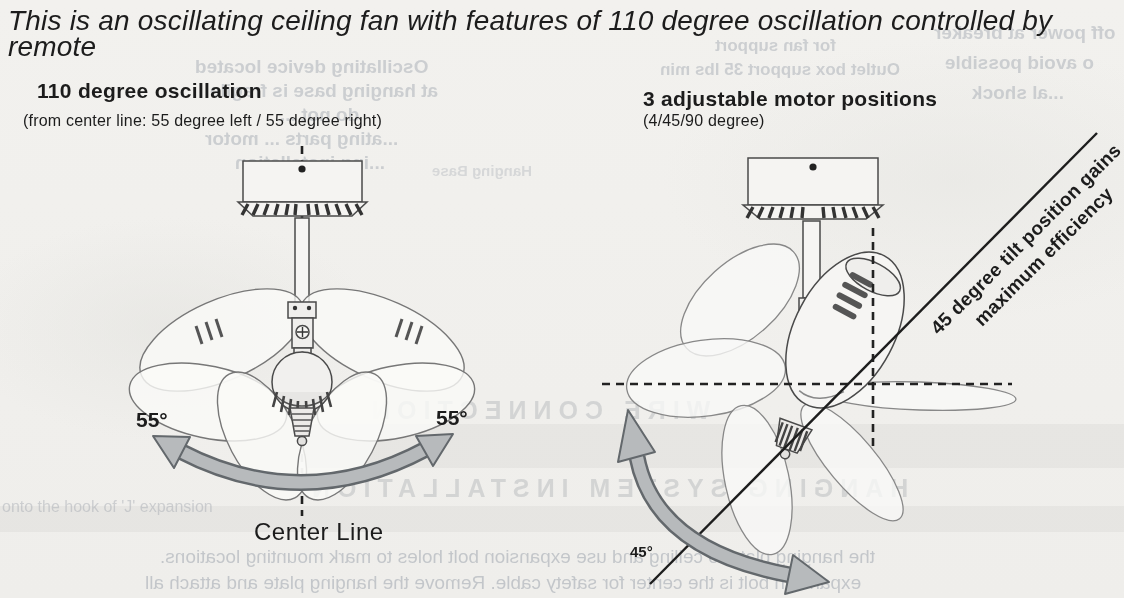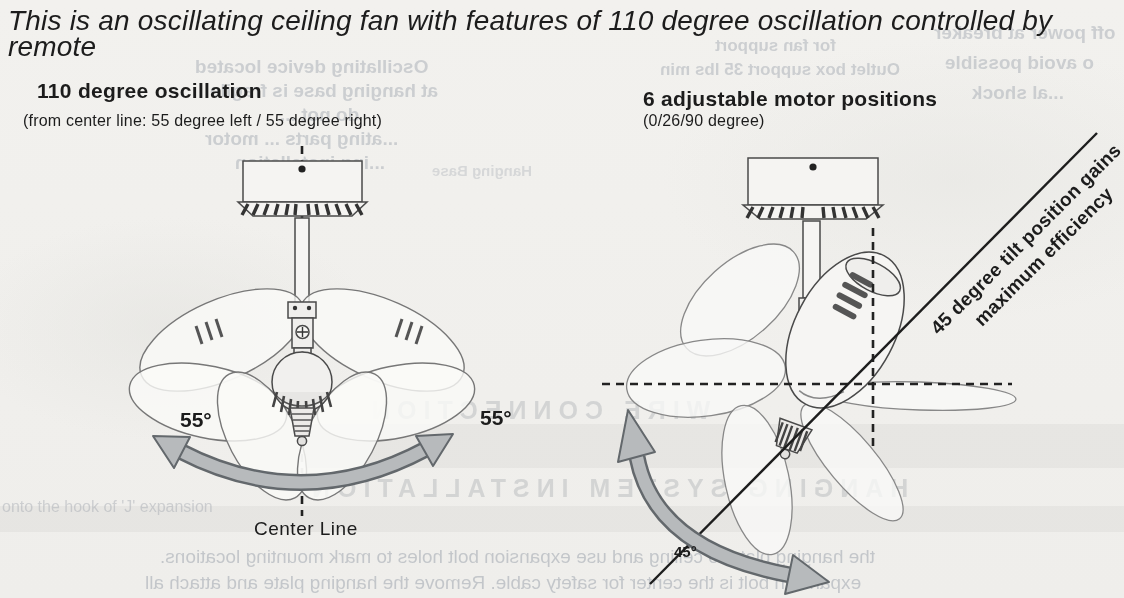--- a/index.html
+++ b/index.html
@@ -9,22 +9,22 @@
     background:
       radial-gradient(ellipse 300px 160px at 15% 55%, rgba(226,226,222,.55), rgba(226,226,222,0) 70%),
       radial-gradient(ellipse 420px 200px at 85% 30%, rgba(228,228,224,.5), rgba(228,228,224,0) 70%),
       linear-gradient(#f2f1ee,#efeeeb);
     color:#1c1c1c;
   }
   .abs{position:absolute;}
   .intro{font-size:28px;line-height:26px;letter-spacing:.2px;font-style:italic;}
   .sec-title{font-size:21px;font-weight:bold;letter-spacing:.3px;}
   .sec-sub{font-size:16px;letter-spacing:.2px;}
-  .angle{font-size:21px;font-weight:bold;margin-left:44px;}
-  .small-label{font-size:19px;letter-spacing:.5px;}
+  .angle{font-size:21px;font-weight:bold;}
+  .small-label{font-size:24px;letter-spacing:.5px;}
   .diag-note{
     font-size:19px;font-weight:bold;line-height:25px;text-align:center;
     transform-origin:0 0;transform:rotate(-45deg);white-space:nowrap;letter-spacing:.3px;
   }
   
   .ghost{position:absolute;color:#99a0aa;opacity:.42;font-weight:bold;
          transform:scaleX(-1);filter:blur(0.4px);white-space:nowrap;}
   .ghost-n{position:absolute;color:#a3a8b0;opacity:.45;filter:blur(0.4px);white-space:nowrap;}
   .band-ghost{font-size:25px;letter-spacing:7px;opacity:.28;color:#8c9299;}
   .stripe{position:absolute;background:rgba(208,208,205,.28);}
@@ -155,22 +155,22 @@
     </g>
   </svg>
 
   <div class="abs intro" style="left:8px;top:8px;">
     <div>This is an oscillating ceiling fan with features of 110 degree oscillation controlled by remote</div>
   </div>
 
   <div class="abs sec-title" style="left:37px;top:79px;">110 degree oscillation</div>
   <div class="abs sec-sub" style="left:23px;top:112px;">(from center line: 55 degree left / 55 degree right)</div>
 
-  <div class="abs sec-title" style="left:643px;top:87px;">6 adjustable motor positions</div>
-  <div class="abs sec-sub" style="left:643px;top:112px;">(0/26/90 degree)</div>
+  <div class="abs sec-title" style="left:643px;top:87px;">3 adjustable motor positions</div>
+  <div class="abs sec-sub" style="left:643px;top:112px;">(4/45/90 degree)</div>
 
   <div class="abs angle" style="left:136px;top:408px;">55°</div>
   <div class="abs angle" style="left:436px;top:406px;">55°</div>
   <div class="abs small-label" style="left:254px;top:518px;">Center Line</div>
 
   <div class="abs angle" style="left:630px;top:543px;font-size:15px;">45°</div>
 
   <div class="abs diag-note" style="left:925px;top:322px;">
     <div>45 degree tilt position gains</div>
     <div>maximum efficiency</div>

